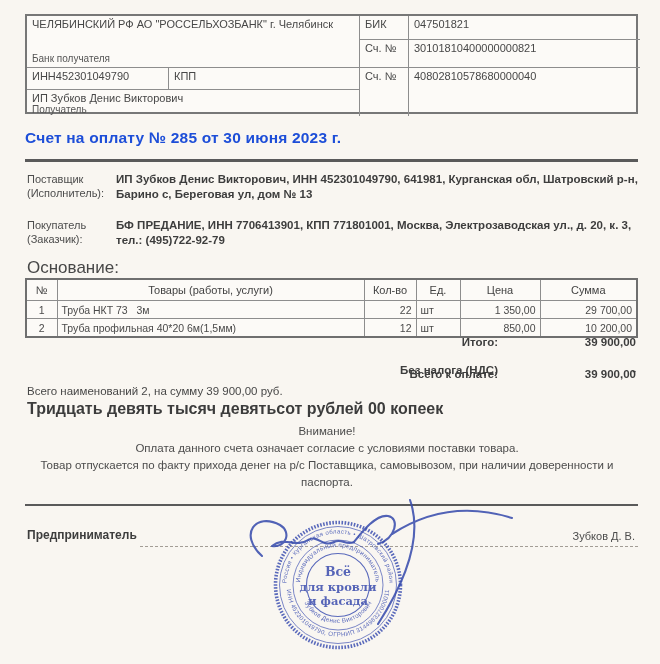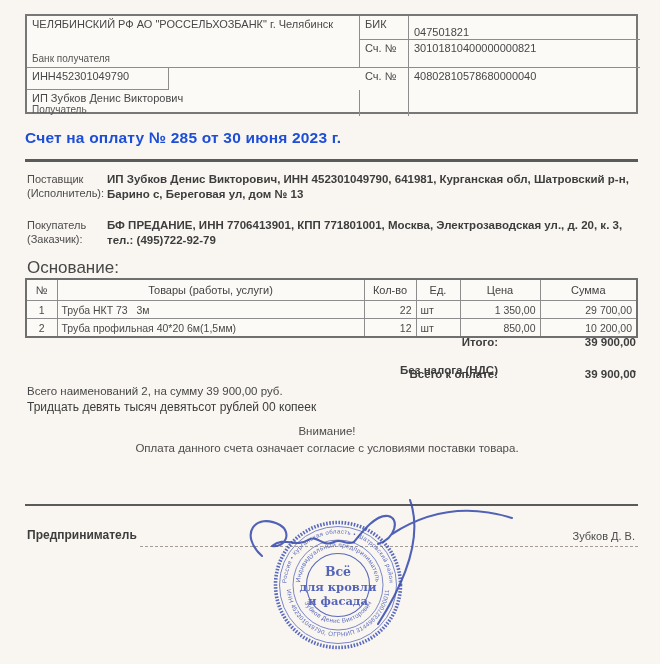--- a/index.html
+++ b/index.html
@@ -11,35 +11,35 @@
   #bankTable { position:absolute; left:25px; top:14px; width:613px; height:100px;
     display:grid; grid-template-columns:142px 191px 49px 231px;
     grid-template-rows:24px 28px 22px 26px;
     border:2px solid #777; box-sizing:border-box; font-size:11px; background:#fcfaf7; }
   .bt { border-right:1px solid #8d8d8d; border-bottom:1px solid #8d8d8d;
         padding:2px 5px; box-sizing:border-box; overflow:hidden; line-height:12px; }
   .bt.no-r { border-right:none; } .bt.no-b { border-bottom:none; }
   .bt-sub { font-size:10px; color:#555; }
   .col2 { display:flex; flex-direction:column; justify-content:space-between; }
   .cell-bankname { grid-area:1/1/3/3; }
-  .cell-bik-l { grid-area:1/3/2/4; } .cell-bik-v { grid-area:1/4/2/5;margin-top:8px; }
+  .cell-bik-l { grid-area:1/3/2/4; } .cell-bik-v { grid-area:1/4/2/5; }
   .cell-acc1-l { grid-area:2/3/3/4; } .cell-acc1-v { grid-area:2/4/3/5; }
   .cell-inn { grid-area:3/1/4/2; } .cell-kpp { grid-area:3/2/4/3; }
   .cell-acc2-l { grid-area:3/3/5/4; } .cell-acc2-v { grid-area:3/4/5/5; }
   .cell-payee { grid-area:4/1/5/3; }
   .inn-val { }
 
   
   #docTitle { left:25px; top:129px; font-size:15.5px; font-weight:bold; color:#1d4ed8; letter-spacing:.2px; }
   .rule { left:25px; width:613px; height:2.5px; background:#5a5a5a; }
   #rule1 { top:159px; } #rule2 { top:504px; height:2px; }
 
   
   .party-label { left:27px; width:76px; font-size:11px; line-height:14px; color:#4c4c4c; }
-  .party-value { left:107px; width:524px; font-size:11.5px; line-height:15px; font-weight:bold; color:#3d3d3d; }
+  .party-value { left:116px; width:524px; font-size:11.5px; line-height:15px; font-weight:bold; color:#3d3d3d; }
   #supLabel,#supValue { top:172px; }
   #buyLabel,#buyValue { top:218px; }
   #basis { left:27px; top:258px; font-size:17px; }
 
   
   #itemsTable { position:absolute; left:25px; top:278px; width:613px;
     border-collapse:collapse; background:#fcfaf7; }
   #itemsTable, #itemsTable th, #itemsTable td { border:1px solid #8d8d8d; }
   #itemsTable { border:2px solid #6f6f6f; }
   #itemsTable th { font-weight:normal; font-size:11px; height:18px; padding:1px 4px; color:#424242; }
@@ -47,21 +47,21 @@
   .c { text-align:center; } .l { text-align:left; } .r { text-align:right; }
 
   
   .total-line { position:absolute; font-size:11.5px; font-weight:bold; color:#3d3d3d; }
   .tl-label { position:absolute; right:162px; white-space:nowrap; }
   .tl-value { position:absolute; right:24px; white-space:nowrap; } 
   .trow { left:0; width:660px; height:16px; }
 
   
   #countLine { left:27px; top:385px; font-size:11.5px; }
-  #amountWords { left:27px; top:400px; font-size:12px; font-weight:normal; color:#3c3c3c; }
+  #amountWords { left:27px; top:400px; font-size:16px; font-weight:bold; color:#3c3c3c; }
   #notice { left:27px; top:423px; width:600px; font-size:11.5px; line-height:17px; color:#4c4c4c; }
   #notice p { margin:0;text-align:center; }
 
   
   #roleLabel { left:27px; top:528px; font-size:12px; font-weight:bold; color:#3d3d3d; }
   #sigLine { left:140px; top:546px; width:498px; border-bottom:1px dashed #a39d95; height:0; }
   #signerName { right:25px; top:530px; font-size:11px; color:#4c4c4c; }
   .ring { fill:none; stroke:#4456b4; }
   .stampText { fill:#4456b4; font-family:"Liberation Sans", sans-serif; }
   .stampCenter { fill:#4051b0; font-family:"DejaVu Serif", serif; font-weight:bold; text-anchor:middle; }
@@ -74,20 +74,24 @@
   <div class="bt col2 cell-bankname">
     <span>ЧЕЛЯБИНСКИЙ РФ АО "РОССЕЛЬХОЗБАНК" г. Челябинск</span>
     <span class="bt-sub">Банк получателя</span>
   </div>
   <div class="bt cell-bik-l">БИК</div>
   <div class="bt no-r cell-bik-v">047501821</div>
   <div class="bt cell-acc1-l">Сч. №</div>
   <div class="bt no-r cell-acc1-v">30101810400000000821</div>
   <div class="bt cell-inn">
     <span>ИНН</span><span class="inn-val">452301049790</span>
+  </div>
+  <div class="bt cell-kpp">
+    <span>КПП</span>
+    <span></span>
   </div>
   <div class="bt no-b cell-acc2-l">Сч. №</div>
   <div class="bt no-r no-b cell-acc2-v">40802810578680000040</div>
   <div class="bt no-b col2 cell-payee">
     <span>ИП Зубков Денис Викторович</span>
     <span class="bt-sub">Получатель</span>
   </div>
 </div>
 
 <div class="abs" id="docTitle">Счет на оплату № 285 от 30 июня 2023 г.</div>
@@ -158,20 +162,21 @@
   <span class="tl-label">Всего к оплате:</span>
   <span class="tl-value">39 900,00</span>
 </div>
 
 <div class="abs" id="countLine">Всего наименований 2, на сумму 39 900,00 руб.</div>
 <div class="abs" id="amountWords">Тридцать девять тысяч девятьсот рублей 00 копеек</div>
 
 <div class="abs" id="notice">
   <p>Внимание!</p>
   <p>Оплата данного счета означает согласие с условиями поставки товара.</p>
+  <p>Товар отпускается по факту прихода денег на р/с Поставщика, самовывозом, при наличии доверенности и паспорта.</p>
 </div>
 
 <div class="abs rule" id="rule2"></div>
 
 <div class="abs" id="roleLabel">Предприниматель</div>
 <div class="abs" id="sigLine"></div>
 <div class="abs" id="signerName">Зубков Д. В.</div>
 
 <svg class="abs" style="left:264px; top:513px; opacity:.88;" width="148" height="148" viewBox="0 0 148 148">
   <circle class="ring" cx="74" cy="72" r="62.5" stroke-width="3.6" stroke-dasharray="1.6 1.5"></circle>

